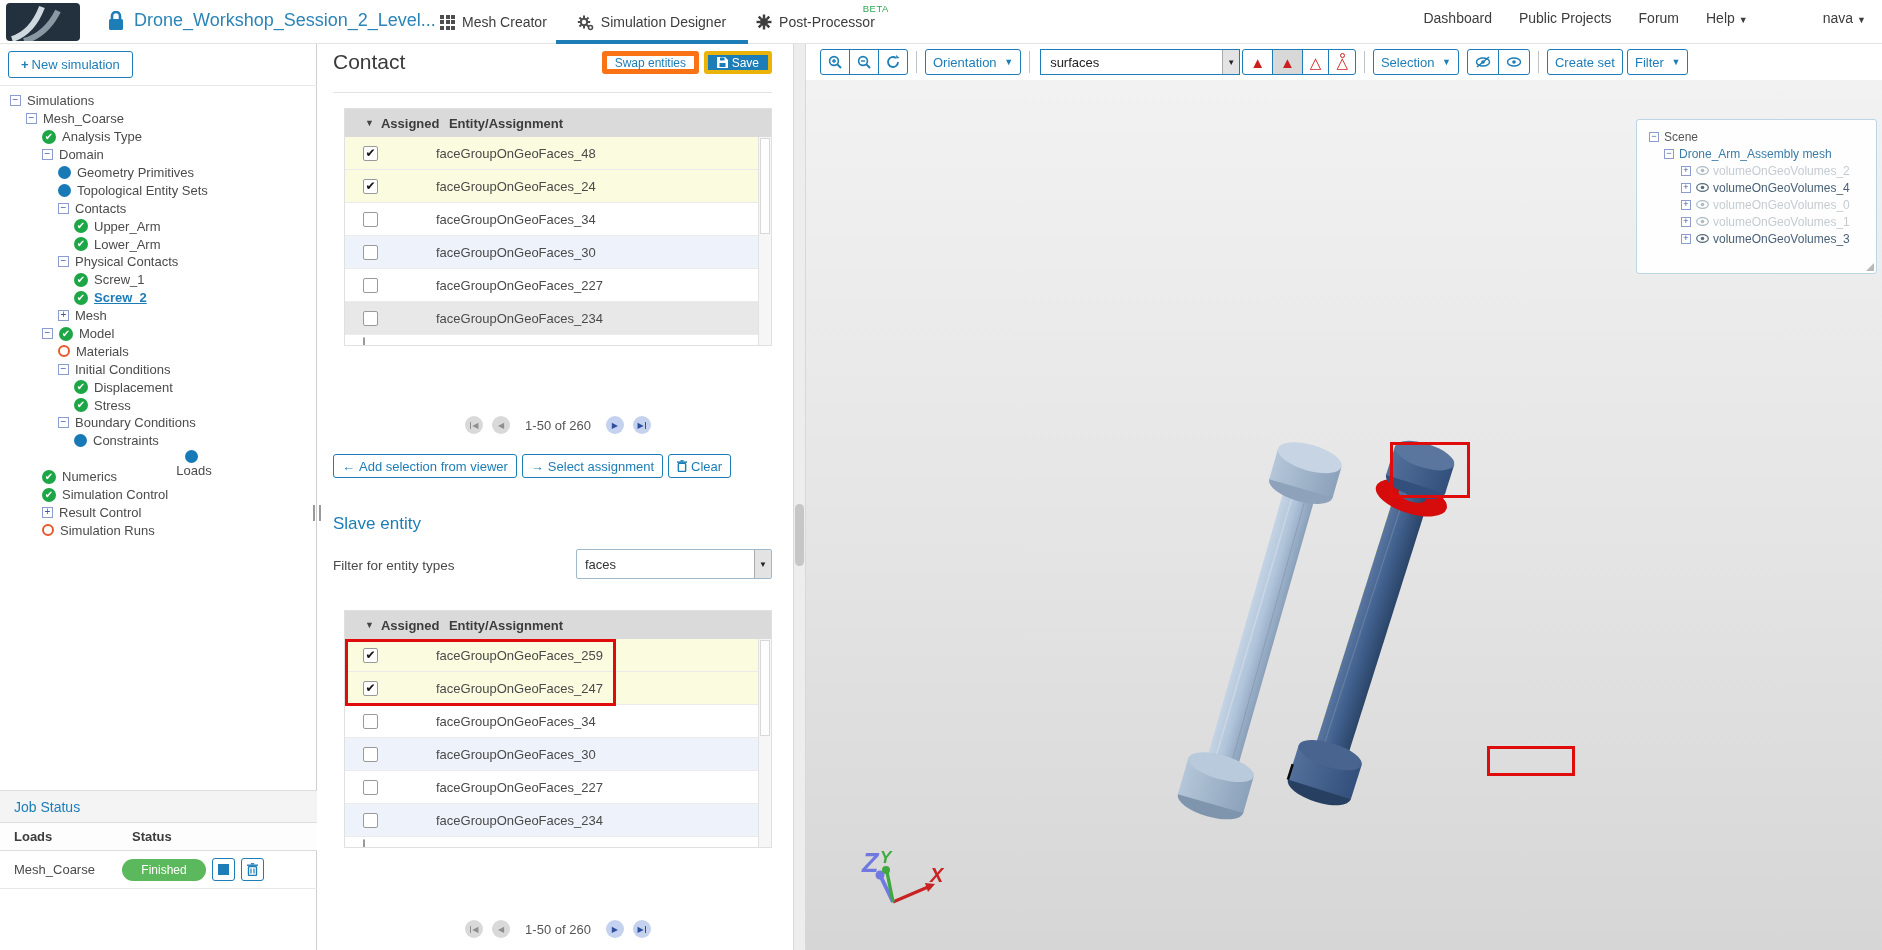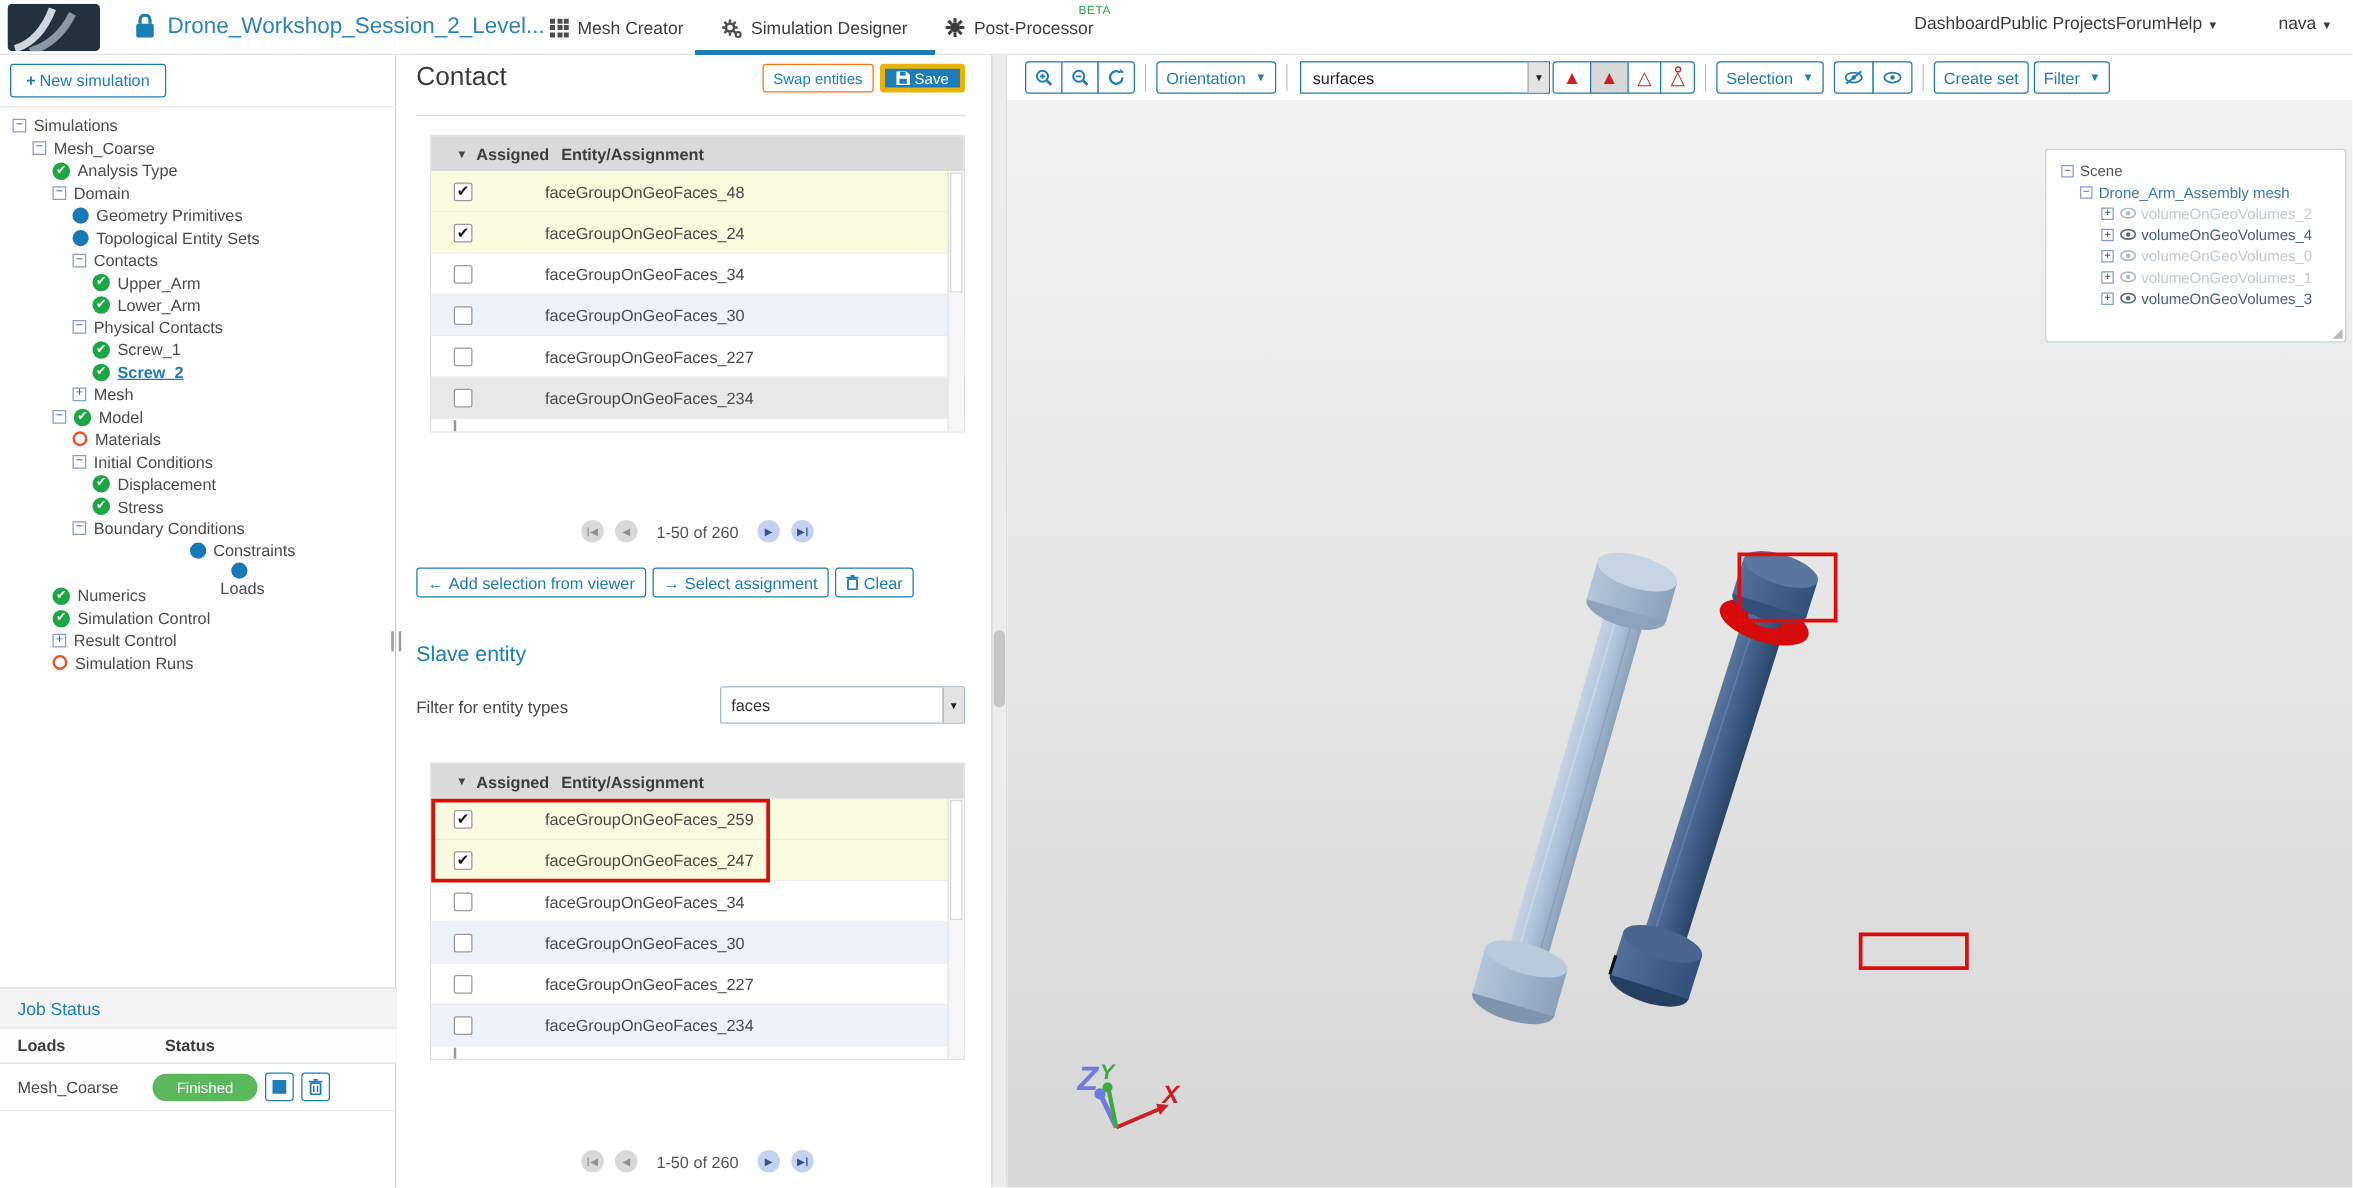--- a/index.html
+++ b/index.html
@@ -12,21 +12,21 @@
             border-bottom:1px solid #e4e4e4; z-index:20; }
   #logo { position:absolute; left:6px; top:3px; }
   #lock { position:absolute; left:108px; top:11px; }
   #proj-title { position:absolute; left:134px; top:10px; font-size:18px; color:#2a84b8; }
   #tabs { position:absolute; left:440px; top:0; height:44px; display:flex; align-items:center; }
   .tab { display:flex; align-items:center; gap:7px; margin-right:30px; font-size:14px; color:#3d3d3d; position:relative; cursor:pointer;}
   #tab-underline { position:absolute; left:556px; top:40px; width:192px; height:4px; background:#1d7db6; }
   .beta { position:absolute; top:-11px; right:-14px; font-size:9.5px; color:#2fa84f; letter-spacing:.5px; }
   .grid-icon { display:grid; grid-template-columns:repeat(3,4px); grid-gap:1.5px; }
   .grid-icon i { width:4px; height:4px; background:#4d4d4d; }
-  #toplinks { position:absolute; right:16px; top:0; height:36px; display:flex; align-items:center; font-size:14px; color:#3d3d3d; }
+  #toplinks { position:absolute; right:16px; top:0; height:36px; display:flex; align-items:center; gap:27px; font-size:14px; color:#3d3d3d; }
   .caret { font-size:9px; color:#3d3d3d; margin-left:4px; }
   #user-menu { margin-left:48px; }
 
   
   #sidebar { position:absolute; left:0; top:44px; width:317px; height:906px; background:#fff; border-right:1px solid #cfcfcf; }
   #new-sim { position:absolute; left:8px; top:7px; height:27px; padding:0 12px; background:#fff;
              border:1px solid #1d7db6; border-radius:3px; color:#1d7db6; font-size:13px; display:flex; align-items:center; gap:3px; cursor:pointer;}
   #sidebar-rule { position:absolute; left:0; top:41px; width:317px; border-top:1px solid #e8e8e8; }
   #tree { position:absolute; left:6px; top:48px; right:2px; }
   .tree-row { height:17.9px; display:flex; align-items:center; font-size:13px; color:#4b4b4b; cursor:pointer; }
@@ -51,21 +51,21 @@
   #finished-badge { width:84px; height:22px; border-radius:11px; background:#5cb85c; color:#fff; font-size:12px;
                     display:flex; align-items:center; justify-content:center; }
   .jbtn { width:23px; height:23px; border:1px solid #1d7db6; border-radius:3px; background:#fff; margin-left:6px;
           display:flex; align-items:center; justify-content:center; cursor:pointer; }
   .stop-sq { width:11px; height:11px; background:#1d7db6; }
 
   
   #panel { position:absolute; left:318px; top:44px; width:475px; height:906px; background:#fff; }
   #panel-title { position:absolute; left:15px; top:6px; font-size:21px; color:#3a3a3a; }
   #swap-btn { position:absolute; right:94px; top:7px; height:23px; padding:0 8px; font-size:12px; color:#1d7db6;
-              background:#fff; border:1px solid #f97316; border-radius:3px; cursor:pointer;}
+              background:#fff; border:5px solid #f97316; border-radius:3px; cursor:pointer;}
   #save-btn { position:absolute; right:21px; top:7px; height:23px; padding:0 9px; font-size:12px; color:#fff;
               background:#1d7db6; border:4px solid #eab308; border-radius:3px; display:flex; align-items:center; gap:4px; cursor:pointer;}
   #panel-rule { position:absolute; left:15px; top:48px; width:439px; border-top:1px solid #e3e3e3; }
 
   .etable { position:absolute; left:26px; width:428px; background:#fff; border:1px solid #e0e0e0; }
   #table1 { top:64px; }
   #table2 { top:566px; }
   .thead { height:28px; background:#dadada; display:flex; align-items:center; font-size:13px; font-weight:bold; color:#3c3c3c; }
   .thead .sort { font-size:9px; margin:0 7px 0 20px; color:#444; }
   .thead .h1 { width:68px; }
@@ -306,21 +306,21 @@
         <span class="tree-label">Displacement</span>
       </div>
       <div class="tree-row" style="padding-left: 68px;">
         <span class="ico-check">✔</span>
         <span class="tree-label">Stress</span>
       </div>
       <div class="tree-row" style="padding-left: 52px;">
         <span class="exp">−</span>
         <span class="tree-label">Boundary Conditions</span>
       </div>
-      <div class="tree-row" style="padding-left: 68px; justify-content: center;">
+      <div class="tree-row" style="padding-left: 68px;">
         <span class="ico-dot"></span>
         <span class="tree-label">Constraints</span>
       </div>
       <div class="tree-row" style="padding-left: 68px; flex-direction: column;">
         <span class="ico-dot"></span>
         <span class="tree-label">Loads</span>
       </div>
       <div class="tree-row" style="padding-left: 36px;">
         <span class="ico-check">✔</span>
         <span class="tree-label">Numerics</span>

